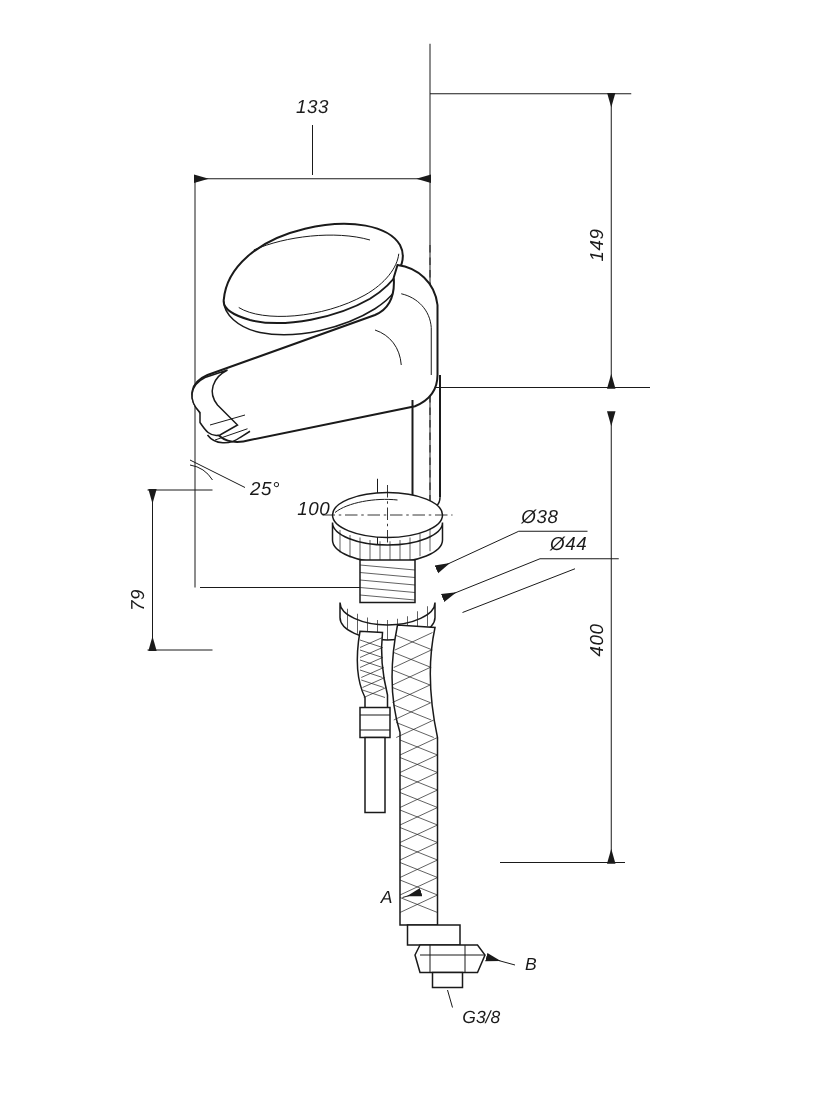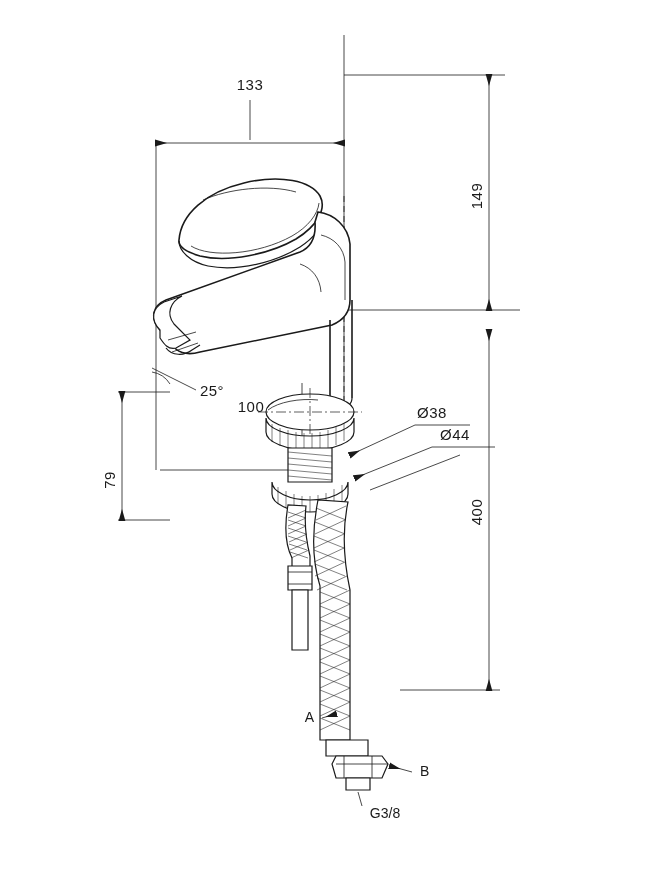--- a/index.html
+++ b/index.html
@@ -11,20 +11,21 @@
     width: 664px;
     height: 882px;
     font-family: "Liberation Sans", sans-serif;
     overflow: hidden;
   }
   #drawing-root {
     position: relative;
     width: 664px;
     height: 882px;
     background: #ffffff;
+    font-style: italic;
   }
   svg.tech-drawing {
     display: block;
     width: 664px;
     height: 882px;
   }
   .dim-text {
     font-family: "Liberation Sans", sans-serif;
     font-size: 15px;
     fill: #1a1a1a;

